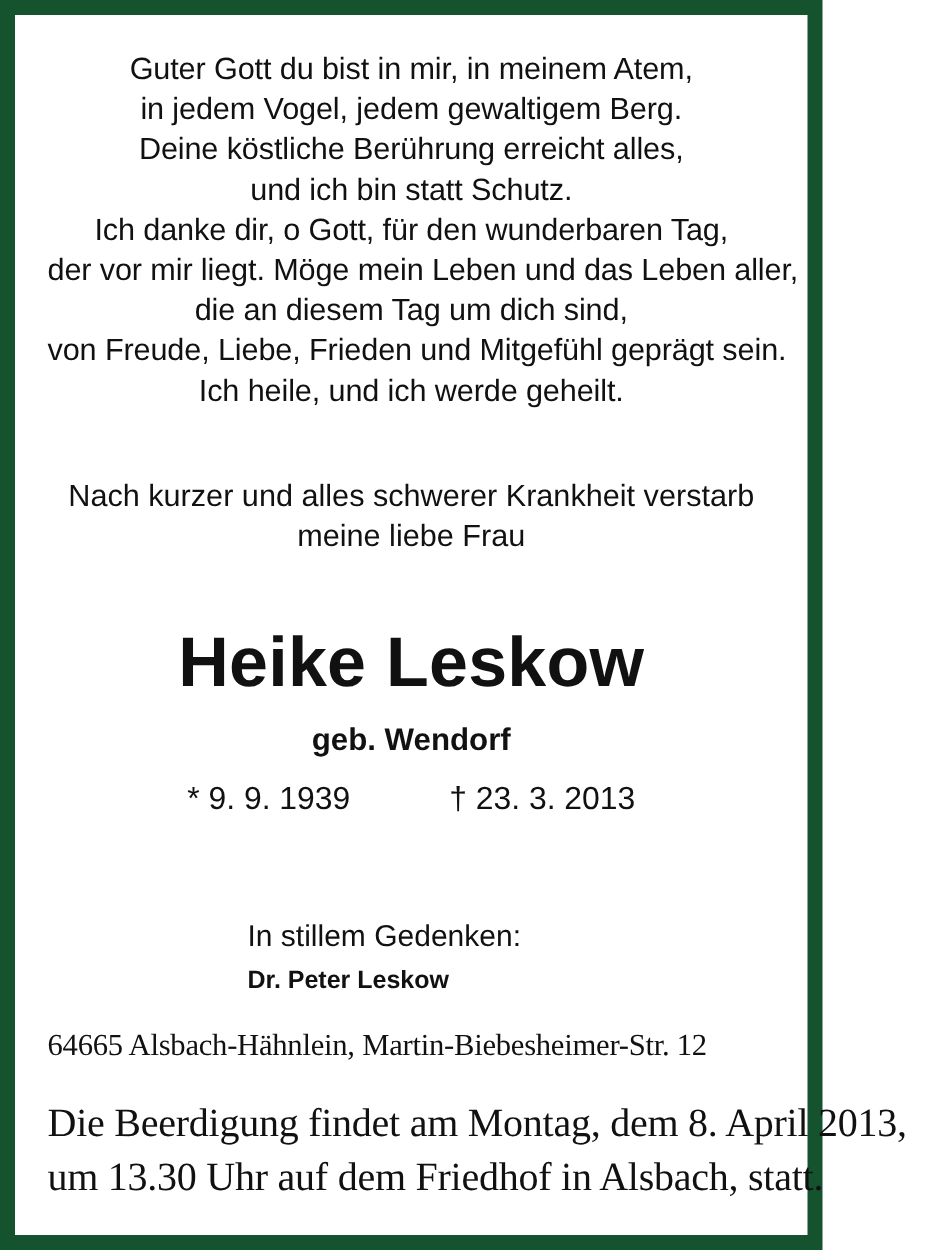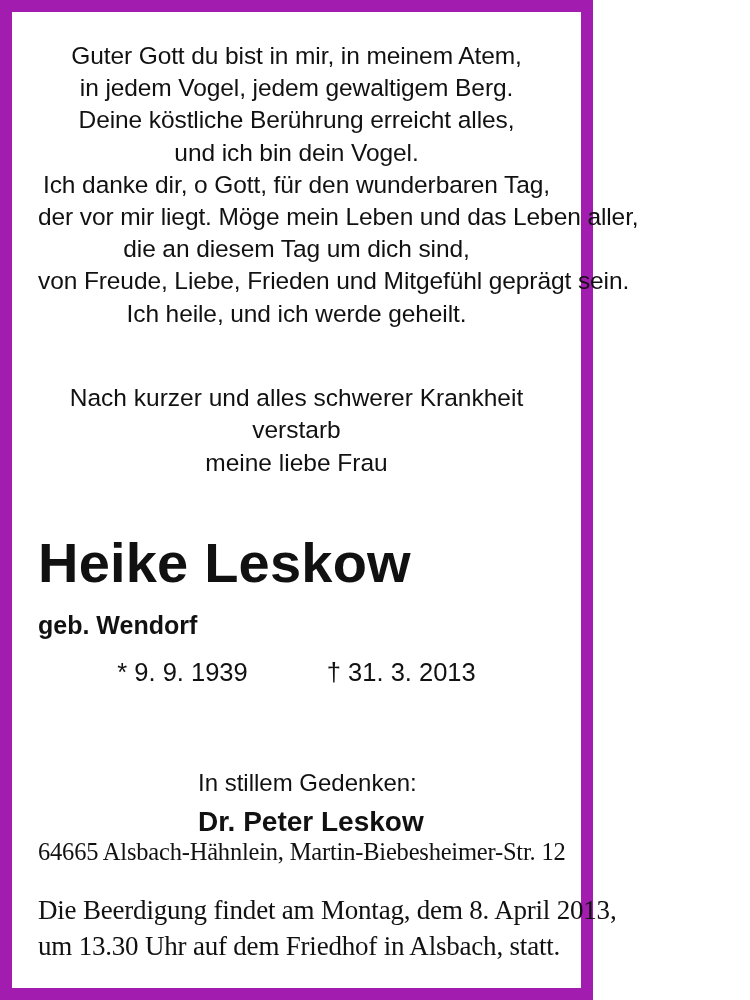--- a/index.html
+++ b/index.html
@@ -8,23 +8,23 @@
     background: #ffffff;
   }
   body {
     width: 750px;
     height: 1000px;
     font-family: "Liberation Sans", sans-serif;
     color: #111111;
   }
   .notice {
     box-sizing: border-box;
-    width: 593px;
+    width: 658px;
     height: 1000px;
-    border: 12px solid #a21caf;
+    border: 12px solid #14532d;
     background: #ffffff;
     padding: 18px 26px 10px 26px;
     display: flex;
     flex-direction: column;
   }
   .poem {
     text-align: center;
     font-size: 24.5px;
     line-height: 1.315;
     letter-spacing: -0.1px;
@@ -37,27 +37,28 @@
   .intro {
     text-align: center;
     font-size: 24.5px;
     line-height: 1.33;
     margin-top: 52px;
   }
   .intro .line {
     display: block;
   }
   .name {
-    text-align: left;
+    text-align: center;
     font-size: 56px;
     font-weight: bold;
     letter-spacing: 0.2px;
     margin-top: 50px;
   }
   .maiden {
+    text-align: center;
     font-size: 25px;
     font-weight: bold;
     margin-top: 16px;
   }
   .dates {
     text-align: center;
     font-size: 25.5px;
     margin-top: 18px;
   }
   .dates .birth {
@@ -68,75 +69,75 @@
     text-align: left;
     padding-left: 160px;
   }
   .memory .memory-label {
     display: block;
     font-size: 24px;
     line-height: 1.3;
   }
   .memory .memory-name {
     display: block;
-    font-size: 28px;
+    font-size: 20px;
     font-weight: bold;
     margin-top: 8px;
   }
   .footer {
     margin-top: auto;
     margin-bottom: 14px;
     font-family: Liberation Serif, serif;
   }
   .address {
     font-size: 24.5px;
     text-align: left;
     margin-bottom: 26px;
     white-space: nowrap;
     letter-spacing: -0.2px;
   }
   .funeral {
-    font-size: 27px;
+    font-size: 32px;
     line-height: 1.36;
     text-align: left;
     letter-spacing: -0.2px;
   }
   .funeral .line {
     display: block;
     white-space: nowrap;
   }
 </style>
 </head>
 <body>
 
 <div class="notice">
 
   <div class="poem">
     <span class="line">Guter Gott du bist in mir, in meinem Atem,</span>
     <span class="line">in jedem Vogel, jedem gewaltigem Berg.</span>
     <span class="line">Deine köstliche Berührung erreicht alles,</span>
-    <span class="line">und ich bin dein Vogel.</span>
+    <span class="line">und ich bin statt Schutz.</span>
     <span class="line">Ich danke dir, o Gott, für den wunderbaren Tag,</span>
     <span class="line">der vor mir liegt. Möge mein Leben und das Leben aller,</span>
     <span class="line">die an diesem Tag um dich sind,</span>
     <span class="line">von Freude, Liebe, Frieden und Mitgefühl geprägt sein.</span>
     <span class="line">Ich heile, und ich werde geheilt.</span>
   </div>
 
   <div class="intro">
     <span class="line">Nach kurzer und alles schwerer Krankheit verstarb</span>
     <span class="line">meine liebe Frau</span>
   </div>
 
   <div class="name">Heike Leskow</div>
   <div class="maiden">geb. Wendorf</div>
 
   <div class="dates">
     <span class="birth">* 9. 9. 1939</span>
-    <span class="death">† 31. 3. 2013</span>
+    <span class="death">† 23. 3. 2013</span>
   </div>
 
   <div class="memory">
     <span class="memory-label">In stillem Gedenken:</span>
     <span class="memory-name">Dr. Peter Leskow</span>
   </div>
 
   <div class="footer">
     <div class="address">64665 Alsbach-Hähnlein, Martin-Biebesheimer-Str. 12</div>
     <div class="funeral">

